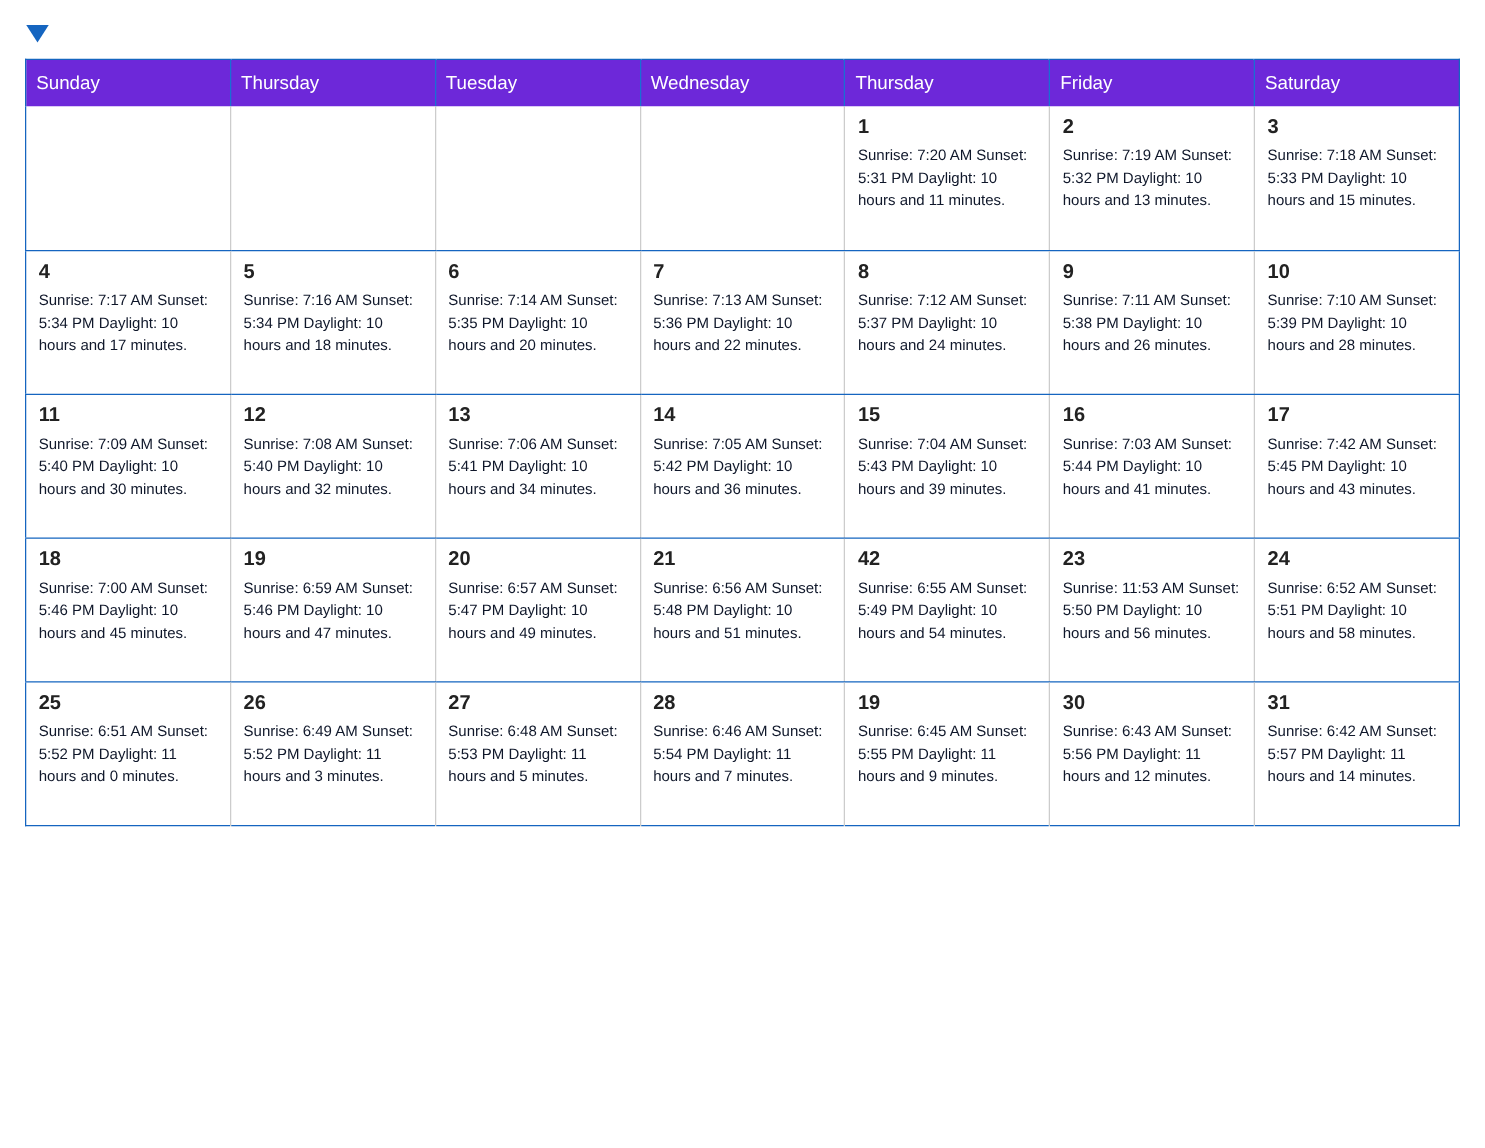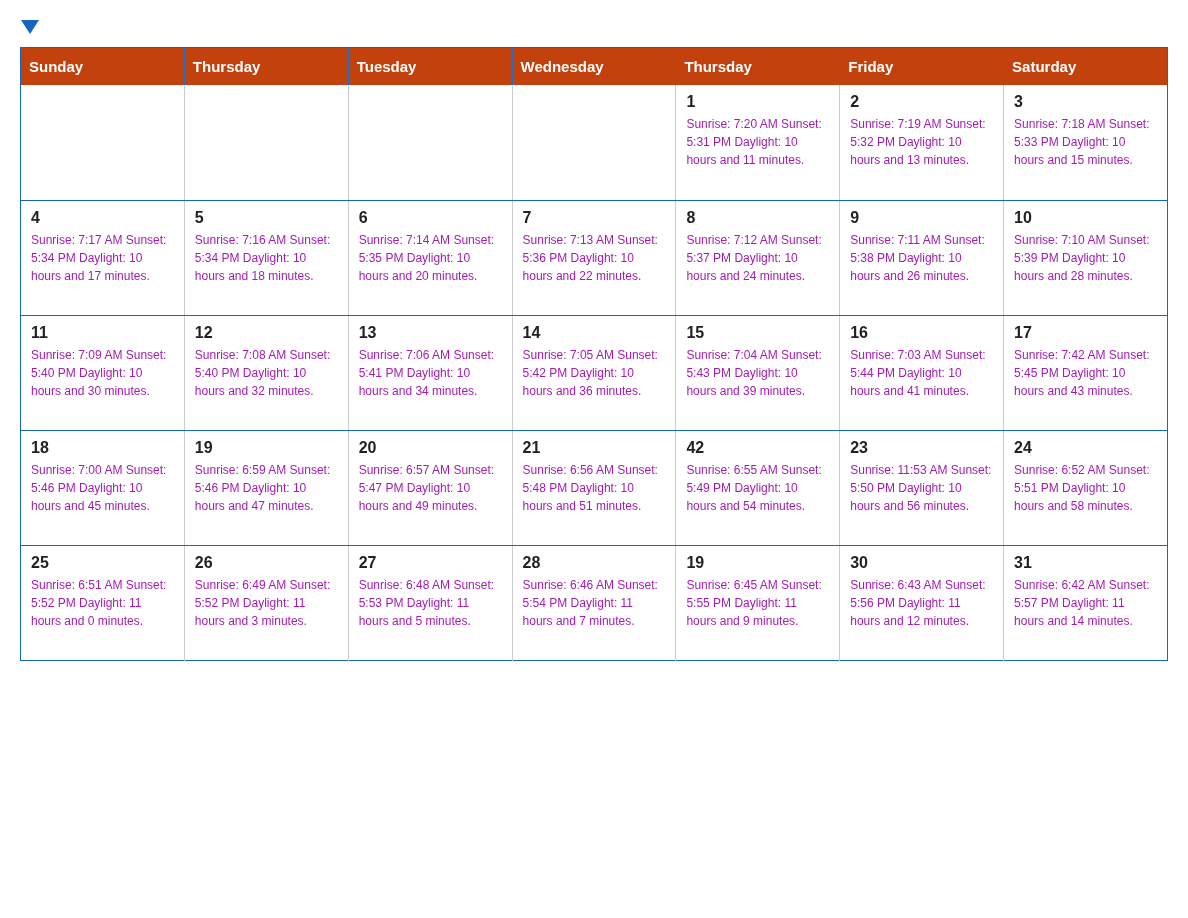--- a/index.html
+++ b/index.html
@@ -35,24 +35,24 @@
       font-weight: 400;
       color: #555;
       margin-top: 4px;
     }
     .calendar {
       width: 100%;
       border-collapse: collapse;
       border: 1px solid #1565c0;
     }
     .calendar thead tr th {
-      background-color: #c2410c;
+      background-color: #6d28d9;
       color: #fff;
       font-size: 15px;
-      font-weight: 700;
+      font-weight: 400;
       padding: 10px 8px;
       text-align: left;
       border-right: 1px solid #1a6fd4;
     }
     .calendar thead tr th:last-child { border-right: none; }
     .calendar tbody tr td {
       vertical-align: top;
       padding: 8px 10px;
       border-right: 1px solid #ccc;
       border-bottom: 1px solid #1565c0;
@@ -66,21 +66,21 @@
     .calendar tbody tr:last-child td { border-bottom: none; }
     .day-num {
       font-size: 16px;
       font-weight: bold;
       color: #222;
       display: block;
       margin-bottom: 4px;
     }
     .day-info {
       font-size: 12px;
-      color: #a21caf;
+      color: #0f172a;
       line-height: 1.5;
     }
     .logo-container {
       display: flex;
       align-items: center;
       gap: 0;
     }
     .logo-text-general {
       font-size: 30px;
       font-weight: bold;

